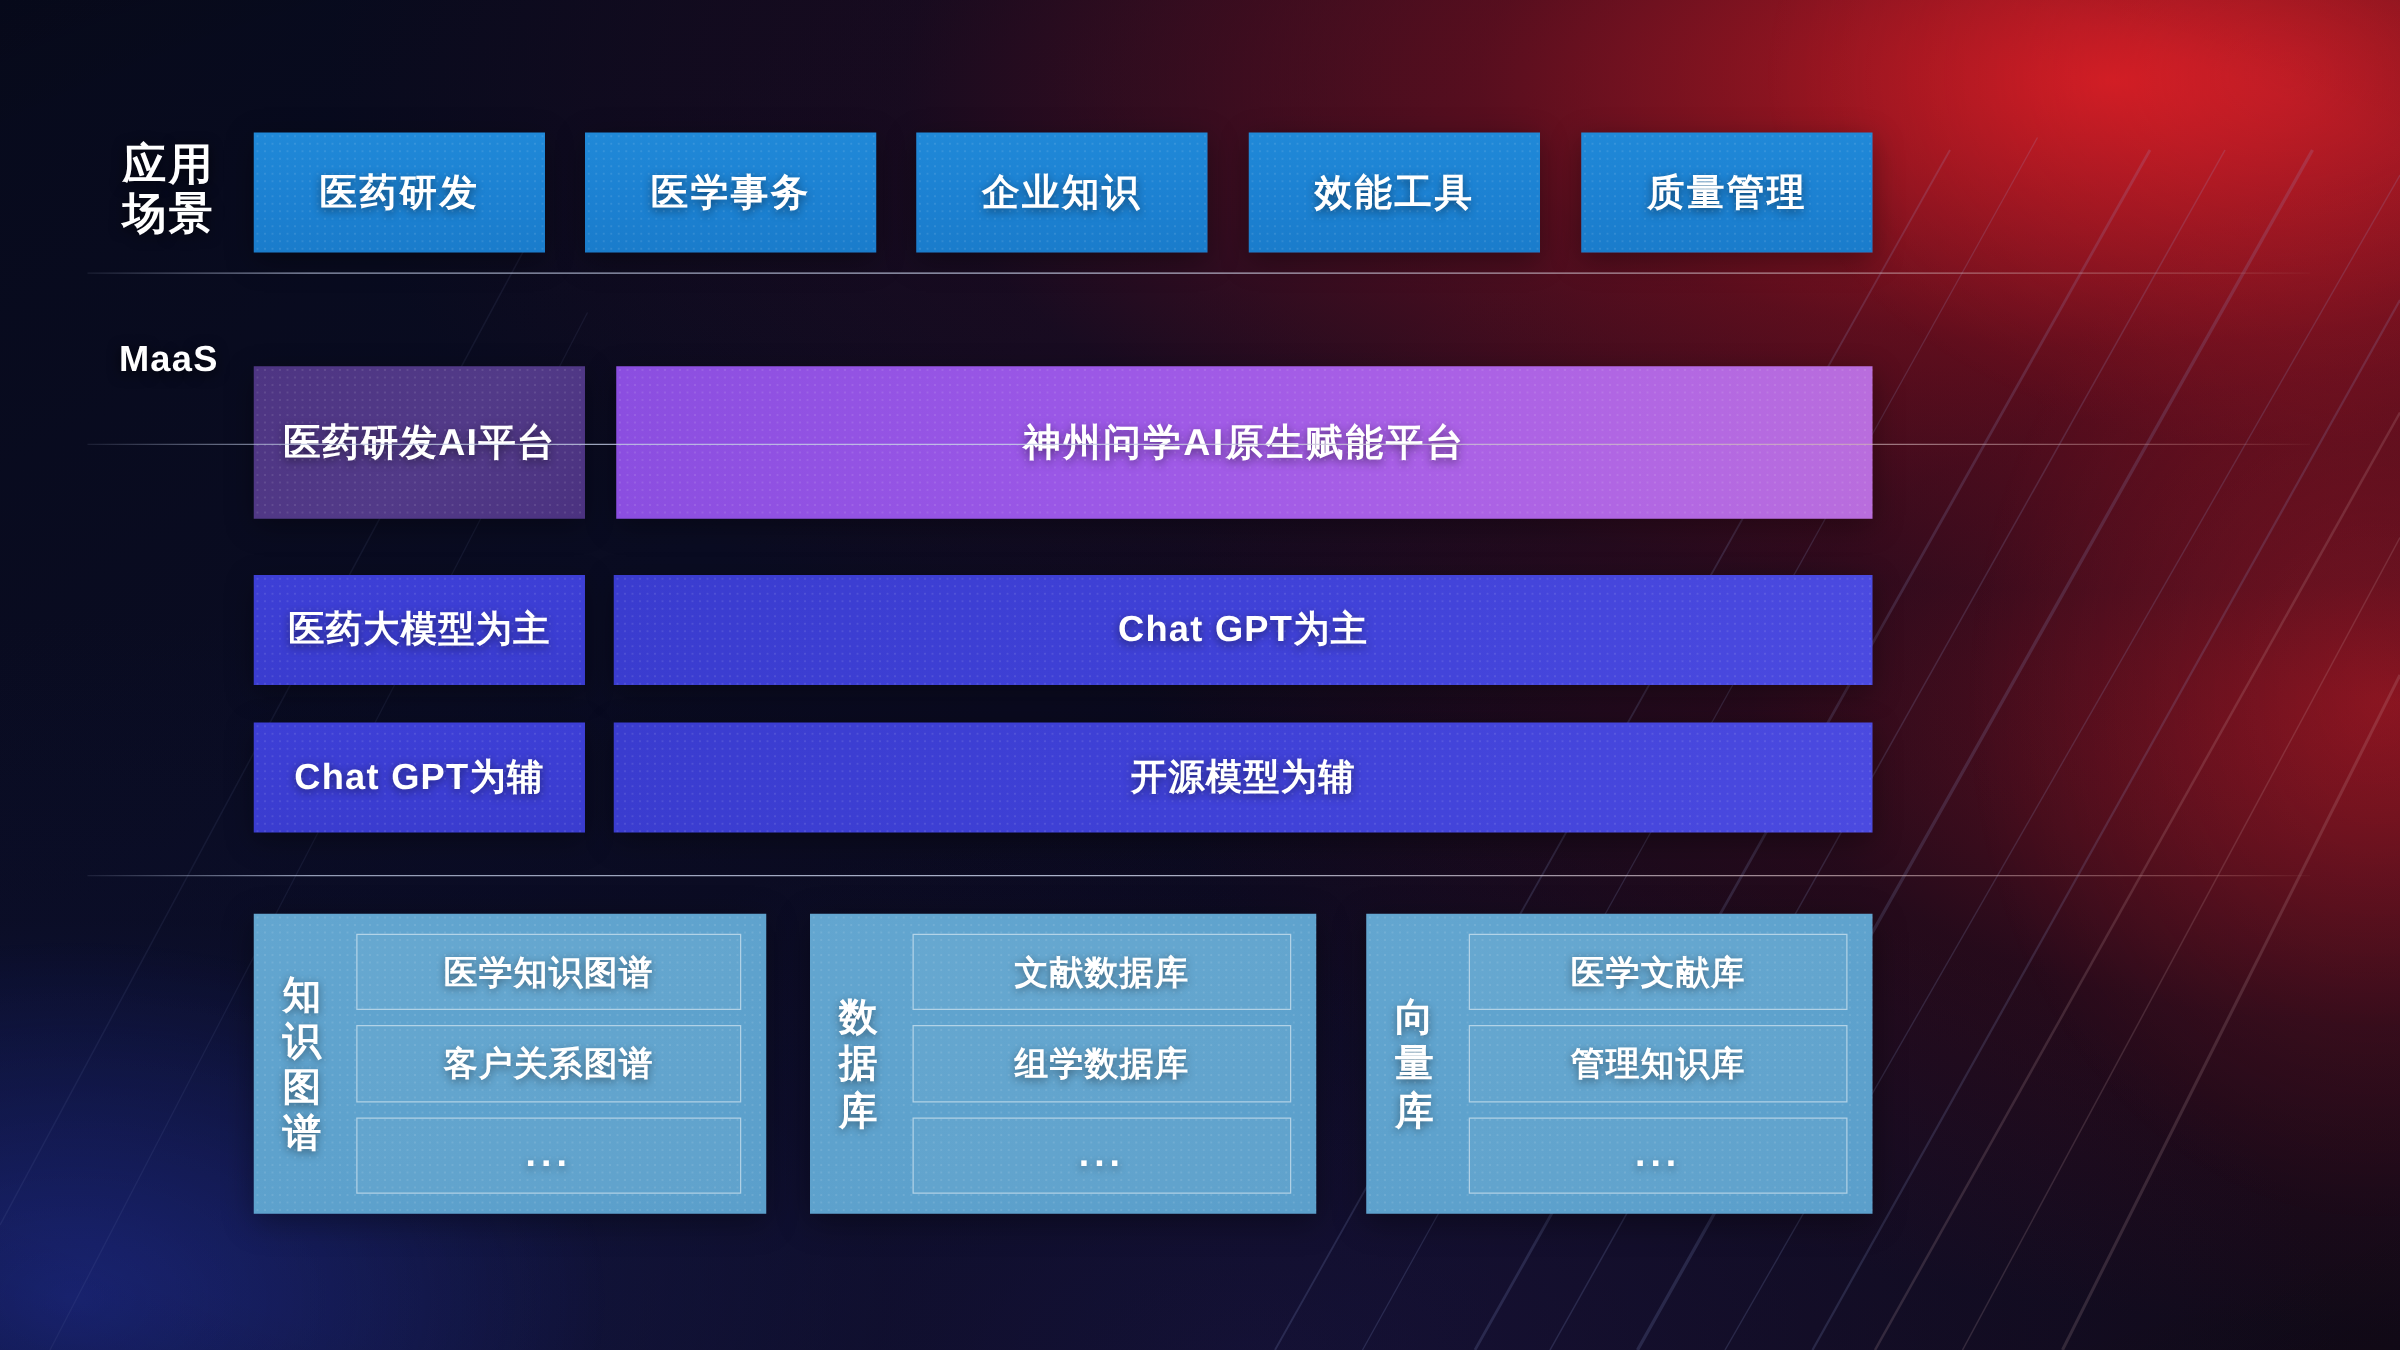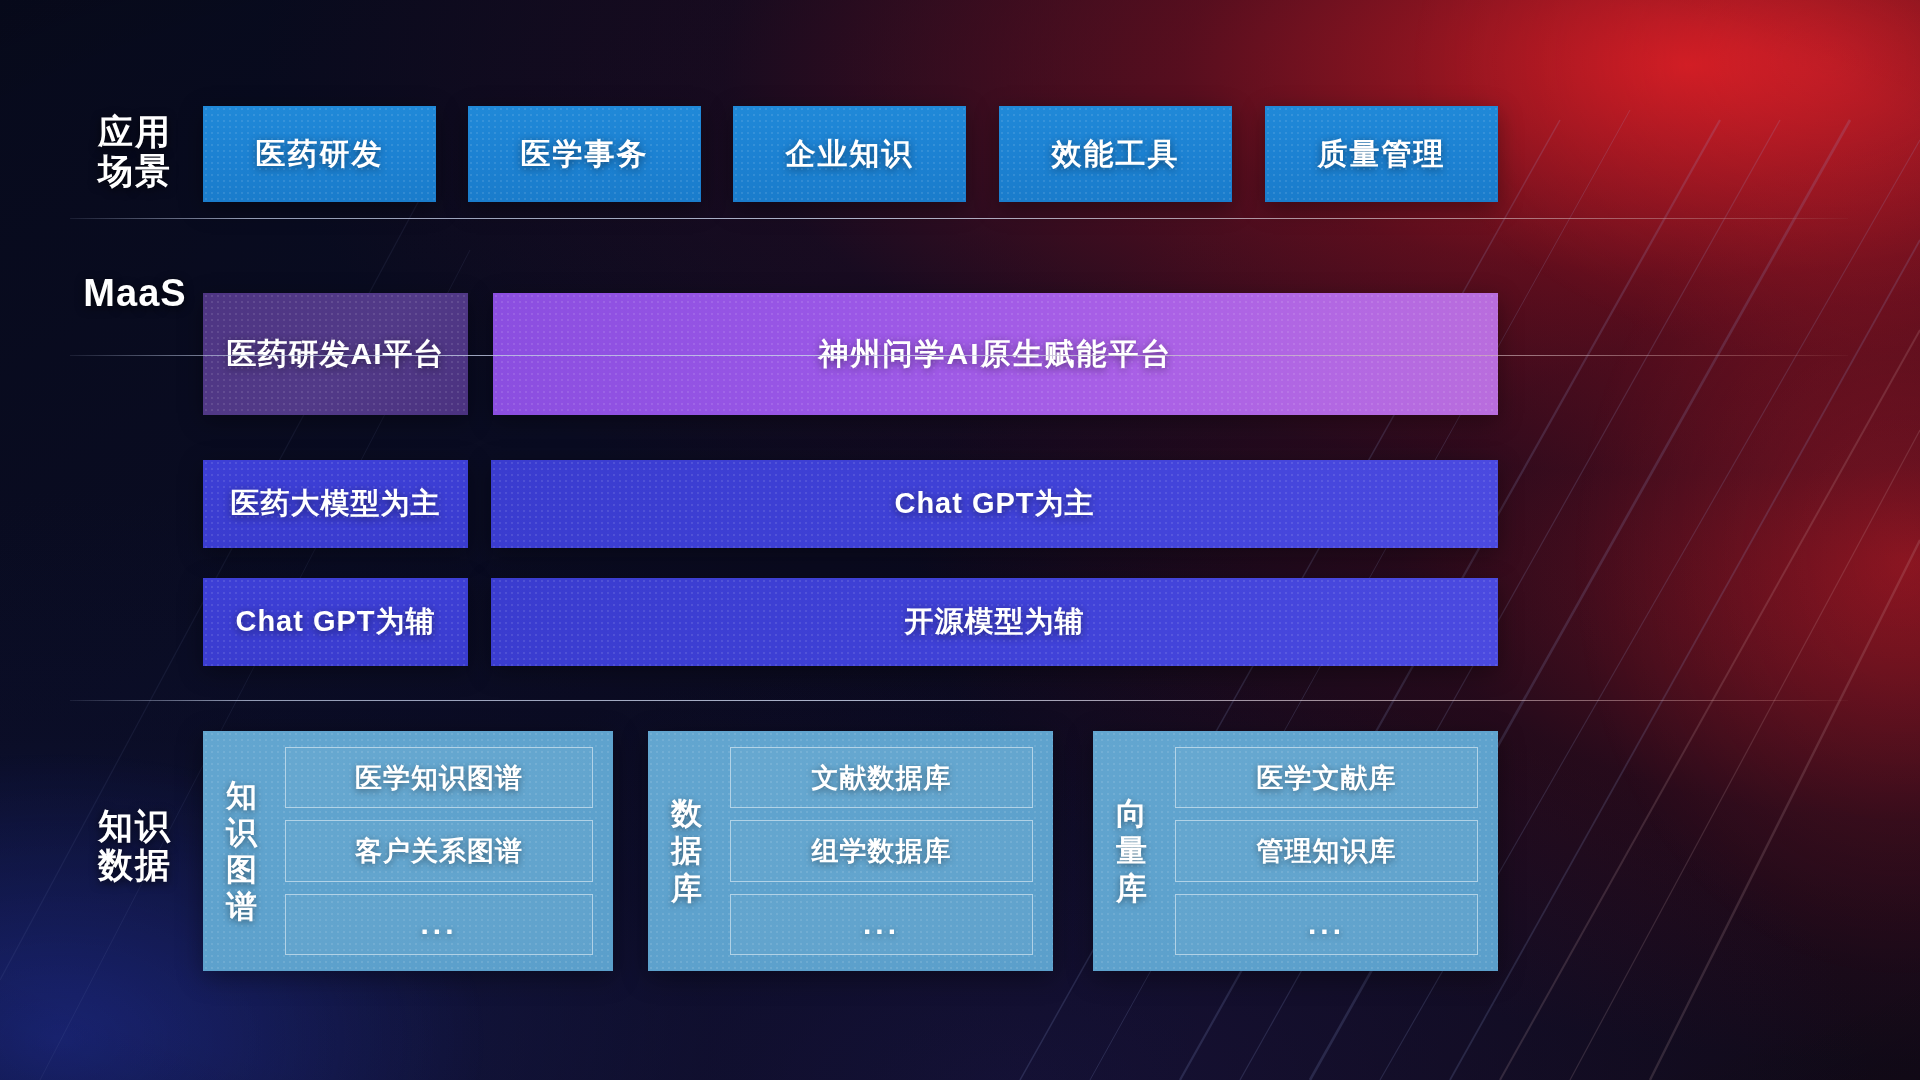--- a/index.html
+++ b/index.html
@@ -34,21 +34,21 @@
     position:absolute;
     left:70px; width:130px;
     color:#ffffff;
     font-weight:bold;
     text-align:center;
     letter-spacing:2px;
     line-height:1.12;
     text-shadow:0 2px 10px rgba(0,0,0,.75);
   }
   .row-label.cn { font-size:35px; }
-  .row-label.en { font-size:38px; letter-spacing:1px; }
+  .row-label.en { font-size:29px; letter-spacing:1px; }
 
   .divider {
     position:absolute; left:70px; right:72px; height:1px;
     background:linear-gradient(90deg,
       rgba(150,160,190,.12) 0%,
       rgba(186,196,222,.78) 10%,
       rgba(200,208,232,.85) 45%,
       rgba(206,180,186,.72) 78%,
       rgba(190,120,120,.35) 96%,
       rgba(150,90,90,.08) 100%);
@@ -240,24 +240,20 @@
   </div>
   <div class="card algo-l2 dotted" style="left:203px;width:265px;">
     <span>Chat GPT为辅</span>
   </div>
   <div class="card algo-r2 dotted" style="left:491px;width:1007px;">
     <span>开源模型为辅</span>
   </div>
 
   <div class="divider" style="top:700px;"></div>
 
-  <div class="row-label cn" style="top:806px;">
-    <div>知识</div>
-    <div>数据</div>
-  </div>
 
   <div class="kcard dotted" style="left:203px;width:410px;">
     <div class="kcard-title">
       <span>知</span>
       <span>识</span>
       <span>图</span>
       <span>谱</span>
     </div>
     <div class="kcard-items">
       <div class="kitem">

